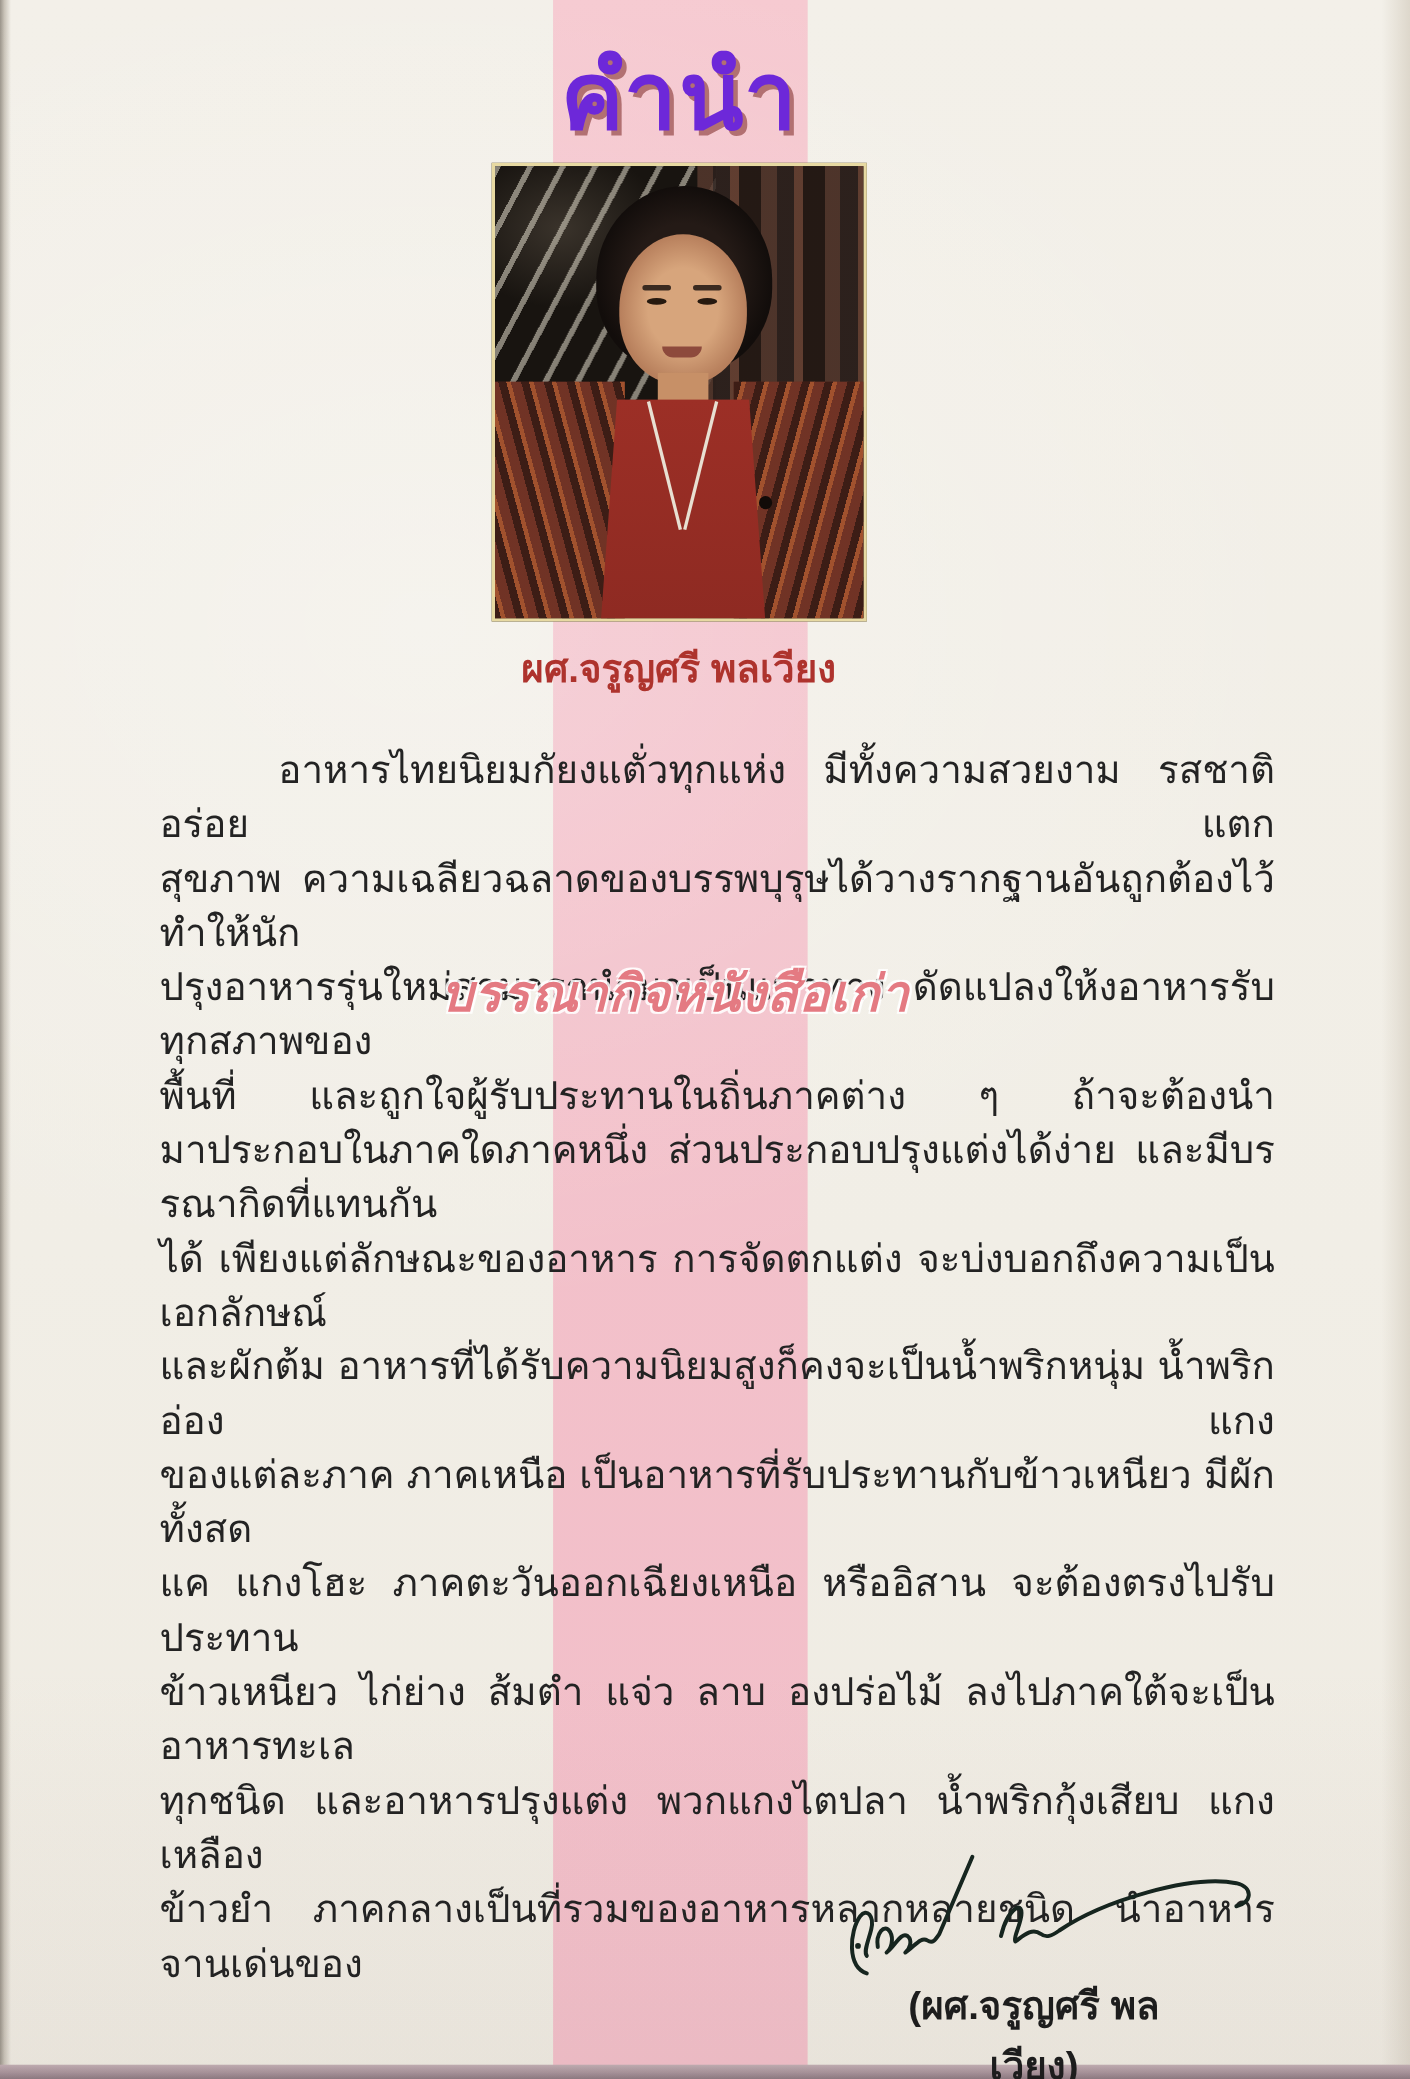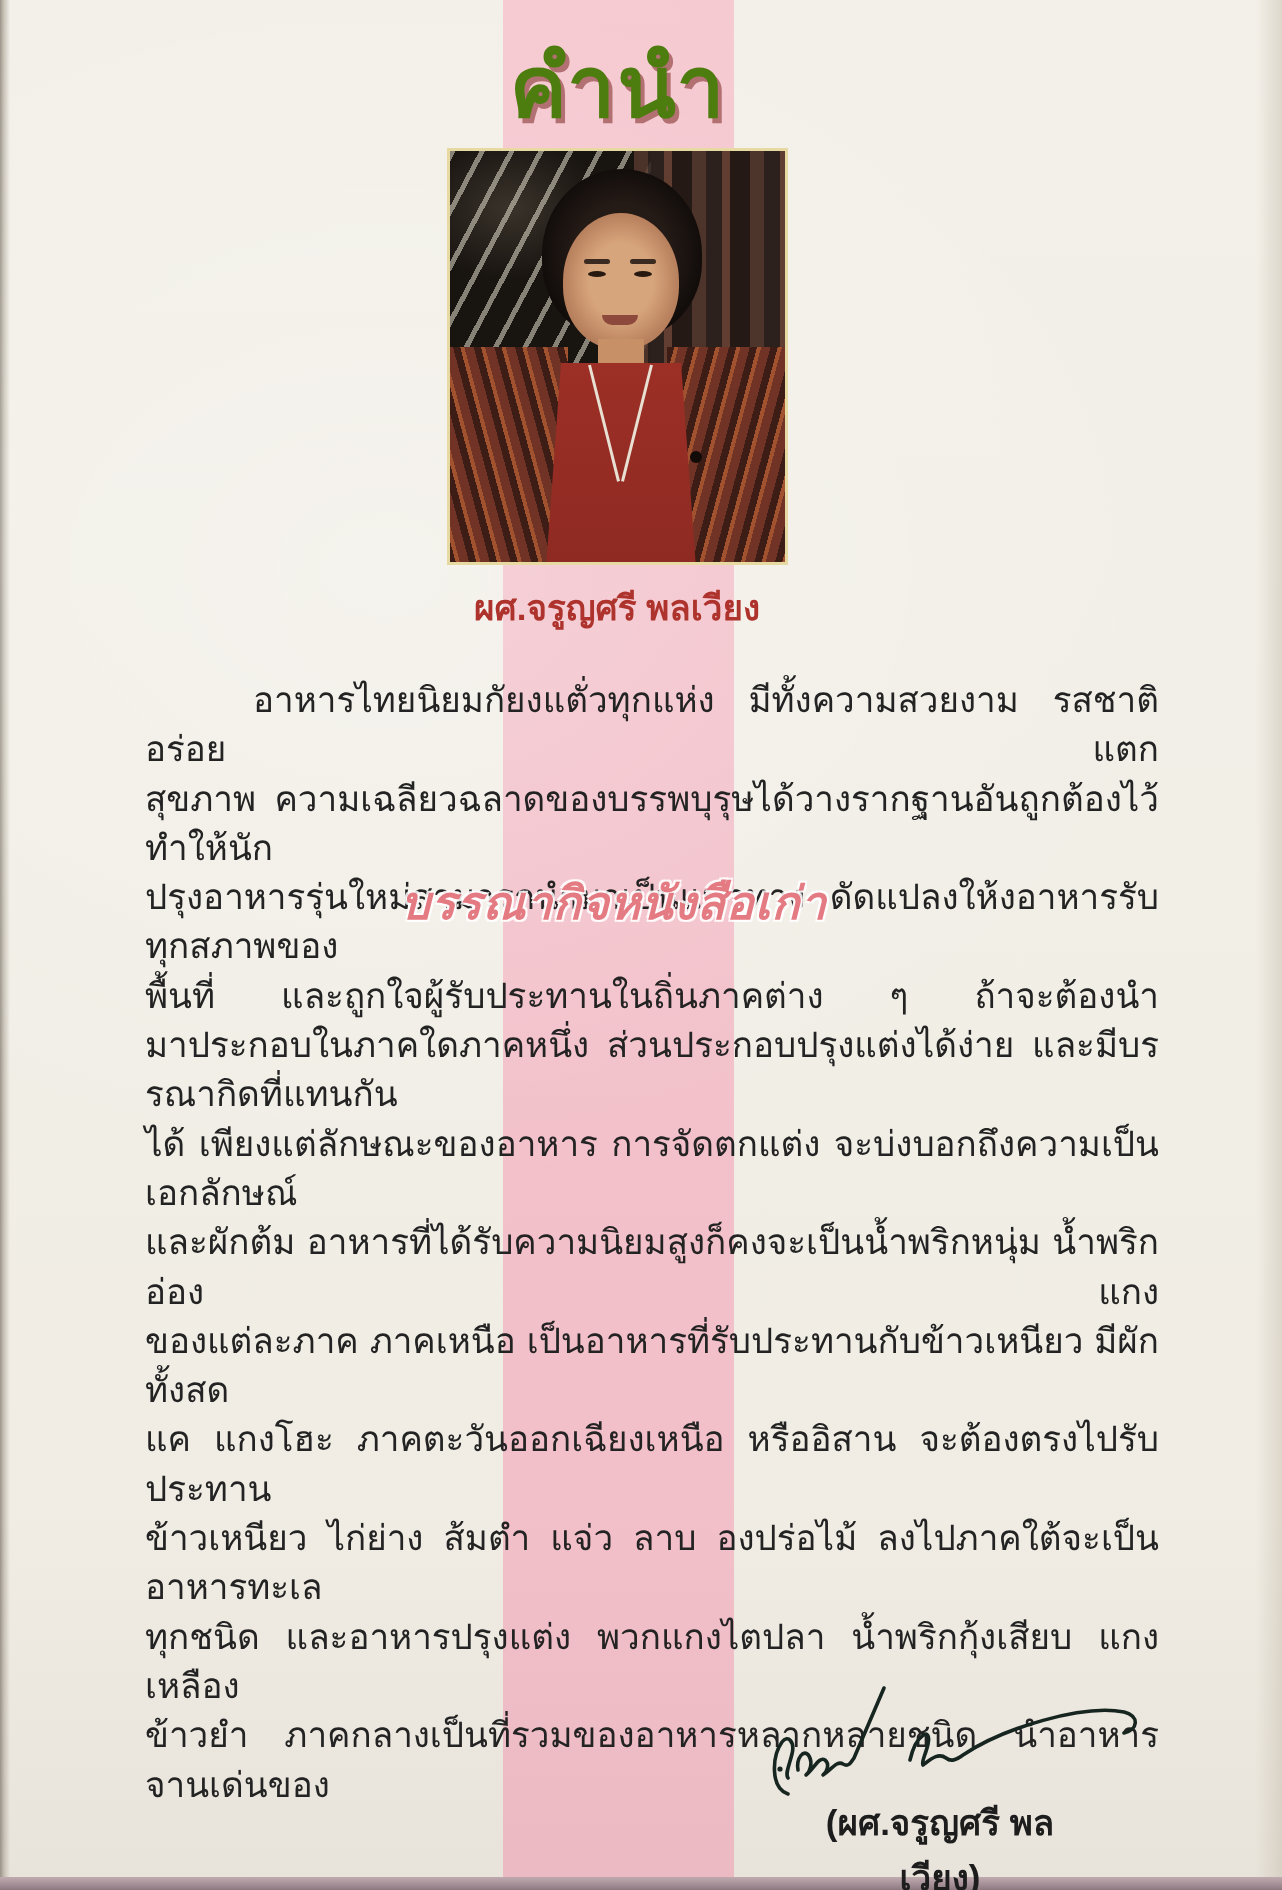--- a/index.html
+++ b/index.html
@@ -18,21 +18,21 @@
     background:linear-gradient(180deg,#c3afb4 0%,#a8939b 55%,#8d7a82 100%);}
   .paper-shade{position:absolute;inset:0;pointer-events:none;
     background:radial-gradient(1200px 900px at 30% 30%,rgba(255,255,255,0.25),rgba(0,0,0,0) 70%),
                linear-gradient(180deg,rgba(0,0,0,0) 80%,rgba(120,100,95,0.06) 100%);}
   
   .stripe{position:absolute;left:503px;top:0;width:231px;height:1878px;background:#f3c2cb;}
   .stripe::after{content:"";position:absolute;inset:0;
     background:linear-gradient(180deg,#f6cad1 0%,#f3c2cb 20%,#f2bfc9 100%);}
   
   .title{position:absolute;left:433px;top:18px;width:370px;text-align:center;
-    font-size:86px;font-weight:bold;color:#4d7c0f;letter-spacing:2px;
+    font-size:86px;font-weight:bold;color:#6d28d9;letter-spacing:2px;
     text-shadow:4px 5px 0 rgba(122,38,34,0.55);z-index:3;
     font-family:Liberation Mono, monospace;}
   
   .photo{position:absolute;left:447px;top:148px;width:341px;height:417px;
     border:3px solid #e7d9a2;box-sizing:border-box;background:#241f1b;overflow:hidden;z-index:3;}
   .ph-bg-left{position:absolute;left:0;top:0;width:60%;height:55%;
     background:
      repeating-linear-gradient(118deg,rgba(226,220,203,0.55) 0 5px,rgba(0,0,0,0) 5px 26px),
      radial-gradient(120px 90px at 30% 25%,#3a332b,#181410 80%);}
   .ph-bg-right{position:absolute;right:0;top:0;width:45%;height:100%;

